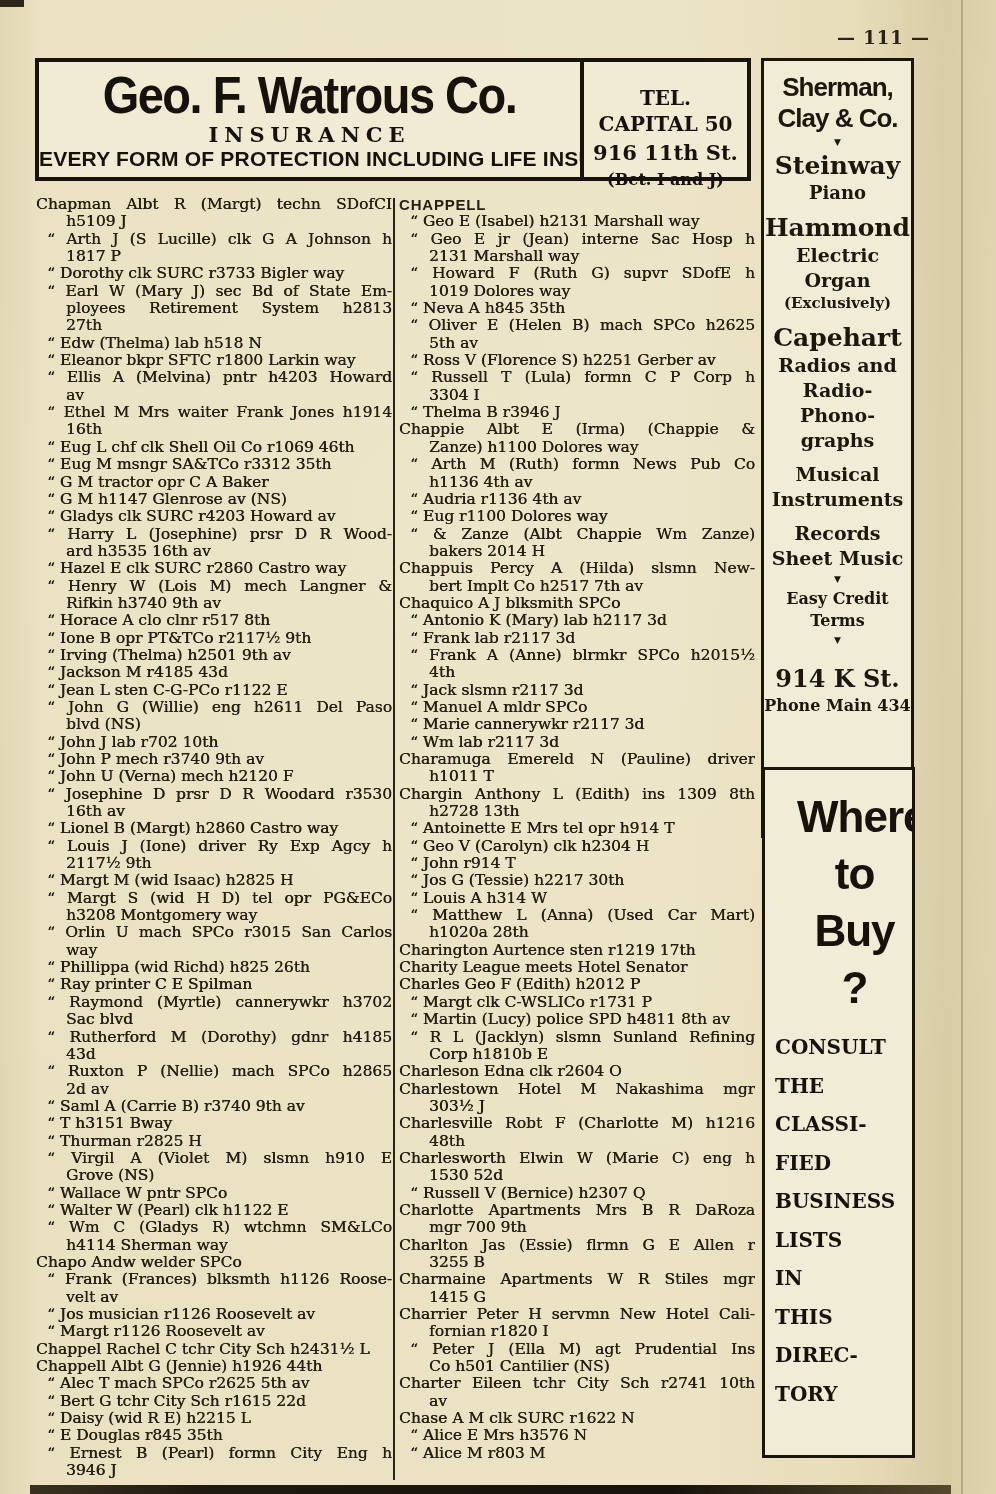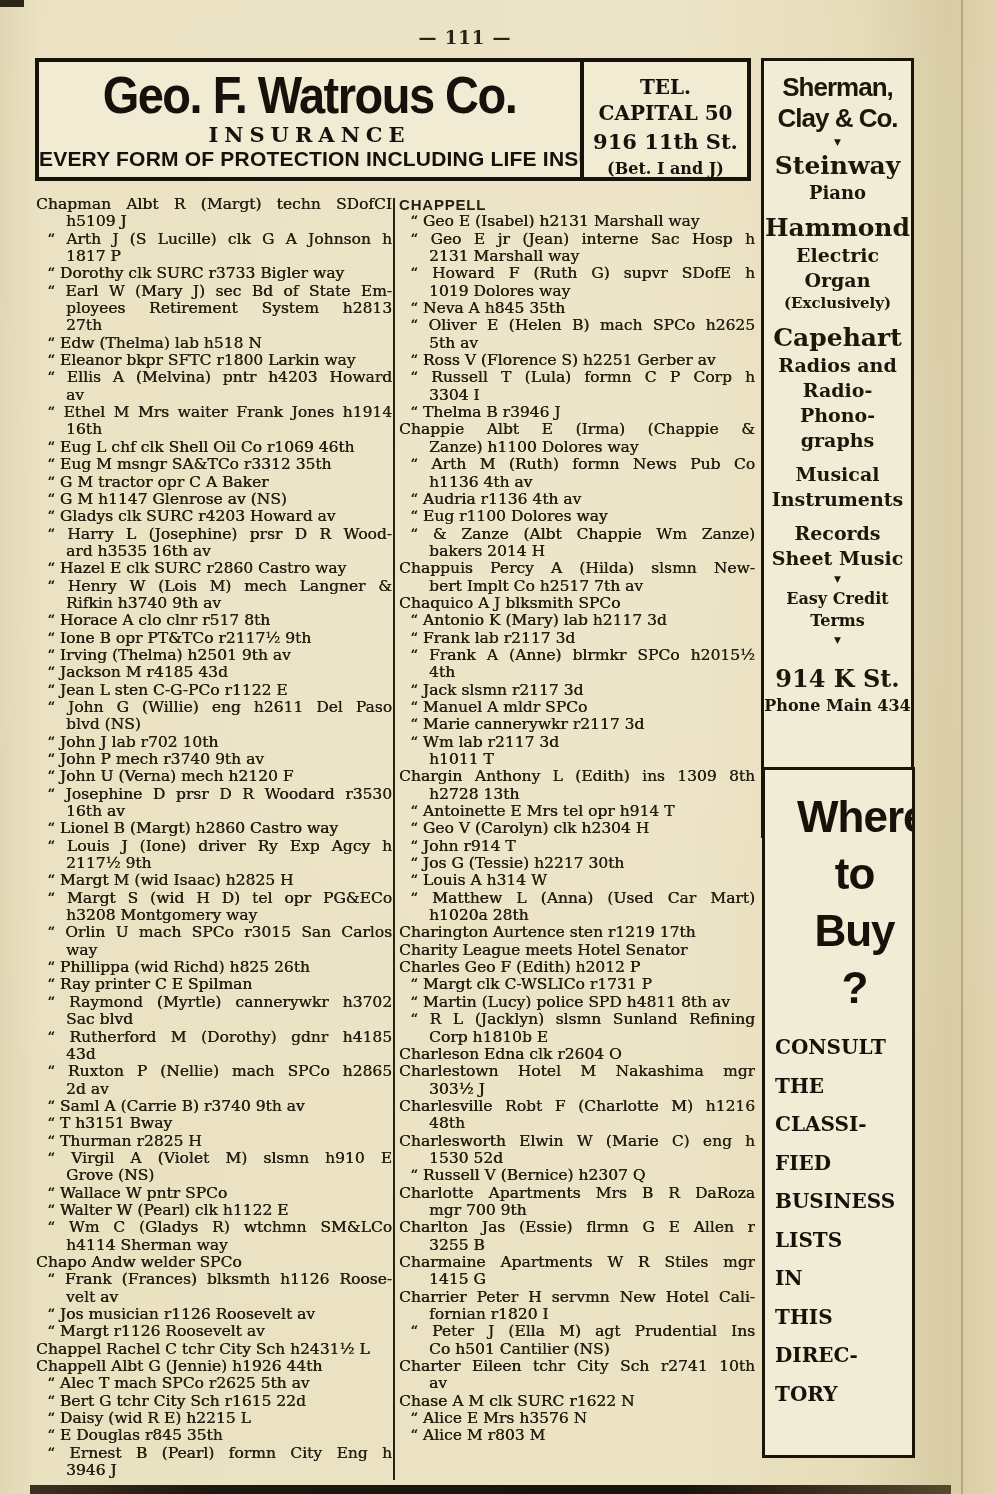--- a/index.html
+++ b/index.html
@@ -10,21 +10,21 @@
   }
   .page {
     position:relative; width:996px; height:1494px; overflow:hidden;
     background:
       radial-gradient(130% 90% at 45% 35%, rgba(255,255,250,0.10), rgba(0,0,0,0) 60%),
       linear-gradient(90deg, #e0d6b2 0%, #eae1c1 4%, #ece3c5 68%, #e6dcb8 86%, #d8cca4 95%, #dfd4ae 100%);
     color:#26200f;
   }
   
   .page-number {
-    position:absolute; left:0; top:27px; width:930px; text-align:center;
+    position:absolute; left:0; top:27px; width:930px; text-align:right;
     font-weight:bold; font-size:18px; letter-spacing:1px; color:#2a2311;
   }
   
   .watrous-ad {
     position:absolute; left:35px; top:58px; width:716px; height:123px;
     border:4px solid #17120a; background:#f1ebd3; display:flex; box-sizing:border-box;
   }
   .wa-left { flex:1; text-align:center; padding-top:5px; overflow:hidden; }
   .wa-company {
     font-family:"Liberation Sans", sans-serif; font-weight:700;
@@ -34,21 +34,21 @@
   .wa-category {
     font-weight:700; font-size:21px; line-height:26px; letter-spacing:6px;
     margin-top:3px; color:#16110a;
   }
   .wa-tagline {
     font-family:"Liberation Sans", sans-serif; font-weight:700;
     font-size:21px; line-height:21px; letter-spacing:0.2px; color:#16110a; white-space:nowrap;
   }
   .wa-right {
     width:167px; border-left:4px solid #17120a; box-sizing:border-box;
-    text-align:center; font-weight:700; padding-top:13px; color:#16110a;
+    text-align:center; font-weight:700; padding-top:24px; color:#16110a;
   }
   .wa-tel1 { font-size:20px; line-height:25px; }
   .wa-tel2 { font-size:20px; line-height:27px; }
   .wa-addr { font-size:21px; line-height:30px; }
   .wa-note { font-size:16px; line-height:24px; }
   
   .col {
     position:absolute; top:196px; width:356px;
     font-size:15.5px; color:#261f10;
     text-shadow:0.35px 0 0 currentColor;
@@ -244,20 +244,21 @@
       <div class="line c">bert Implt Co h2517 7th av</div>
       <div class="line n">Chaquico A J blksmith SPCo</div>
       <div class="line d">“ Antonio K (Mary) lab h2117 3d</div>
       <div class="line d">“ Frank lab r2117 3d</div>
       <div class="line d j">“ Frank A (Anne) blrmkr SPCo h2015½</div>
       <div class="line c">4th</div>
       <div class="line d">“ Jack slsmn r2117 3d</div>
       <div class="line d">“ Manuel A mldr SPCo</div>
       <div class="line d">“ Marie cannerywkr r2117 3d</div>
       <div class="line d">“ Wm lab r2117 3d</div>
+      <div class="line n j">Charamuga Emereld N (Pauline) driver</div>
       <div class="line c">h1011 T</div>
       <div class="line n j">Chargin Anthony L (Edith) ins 1309 8th</div>
       <div class="line c">h2728 13th</div>
       <div class="line d">“ Antoinette E Mrs tel opr h914 T</div>
       <div class="line d">“ Geo V (Carolyn) clk h2304 H</div>
       <div class="line d">“ John r914 T</div>
       <div class="line d">“ Jos G (Tessie) h2217 30th</div>
       <div class="line d">“ Louis A h314 W</div>
       <div class="line d j">“ Matthew L (Anna) (Used Car Mart)</div>
       <div class="line c">h1020a 28th</div>

